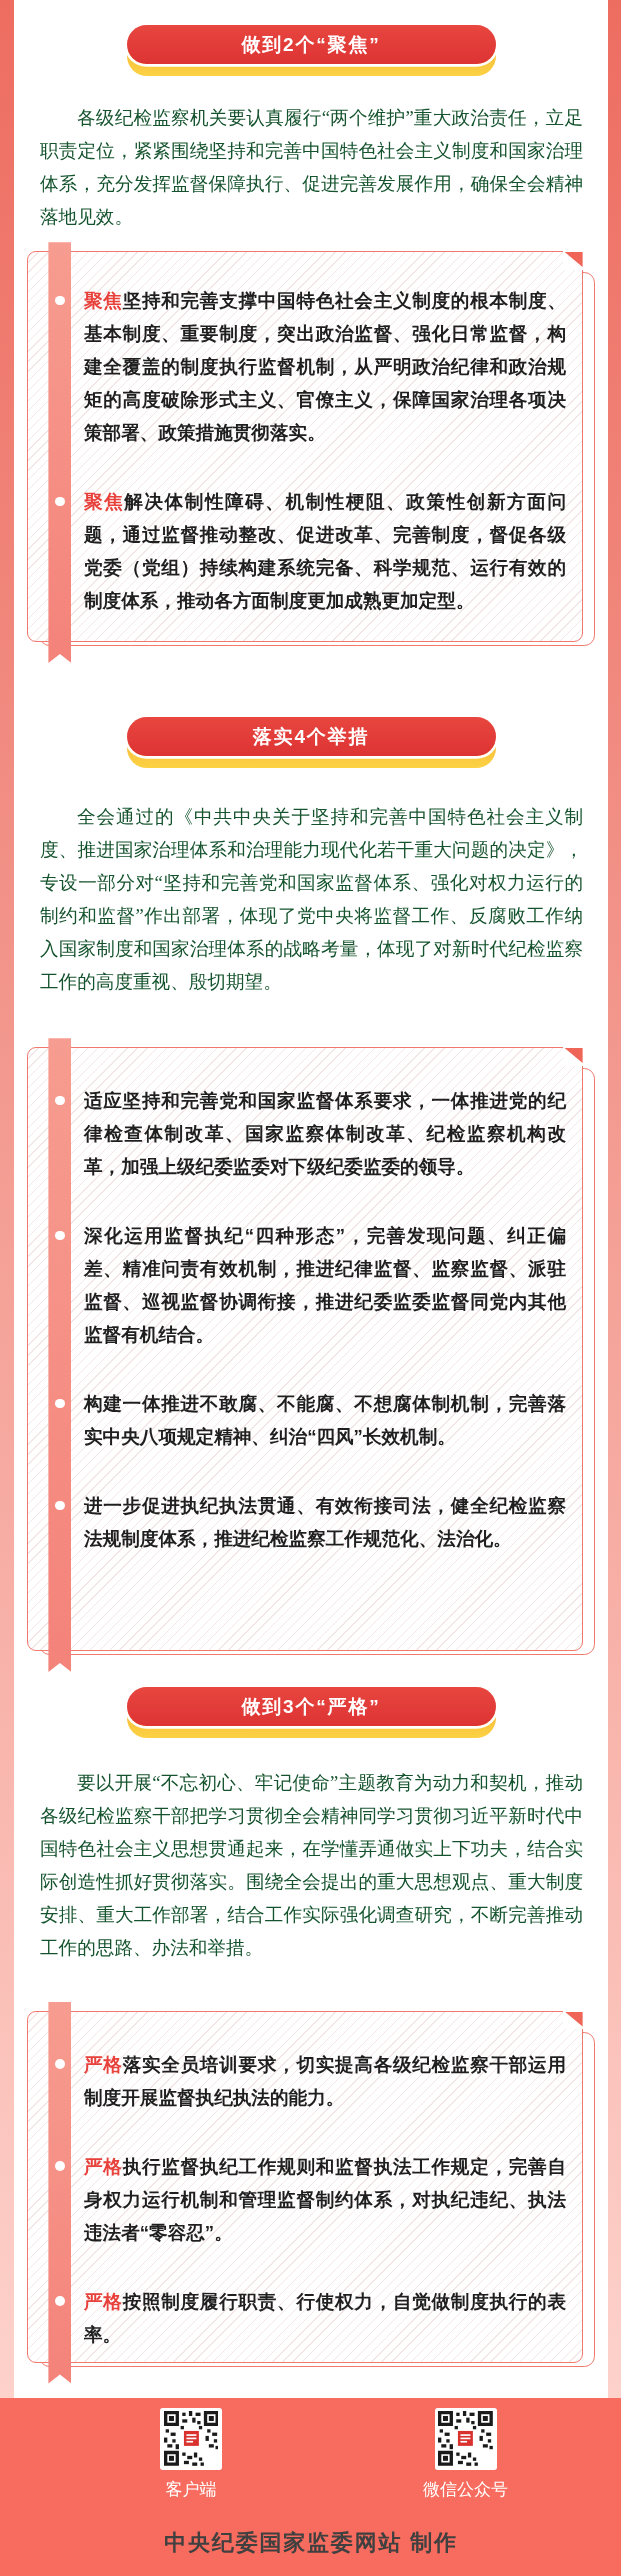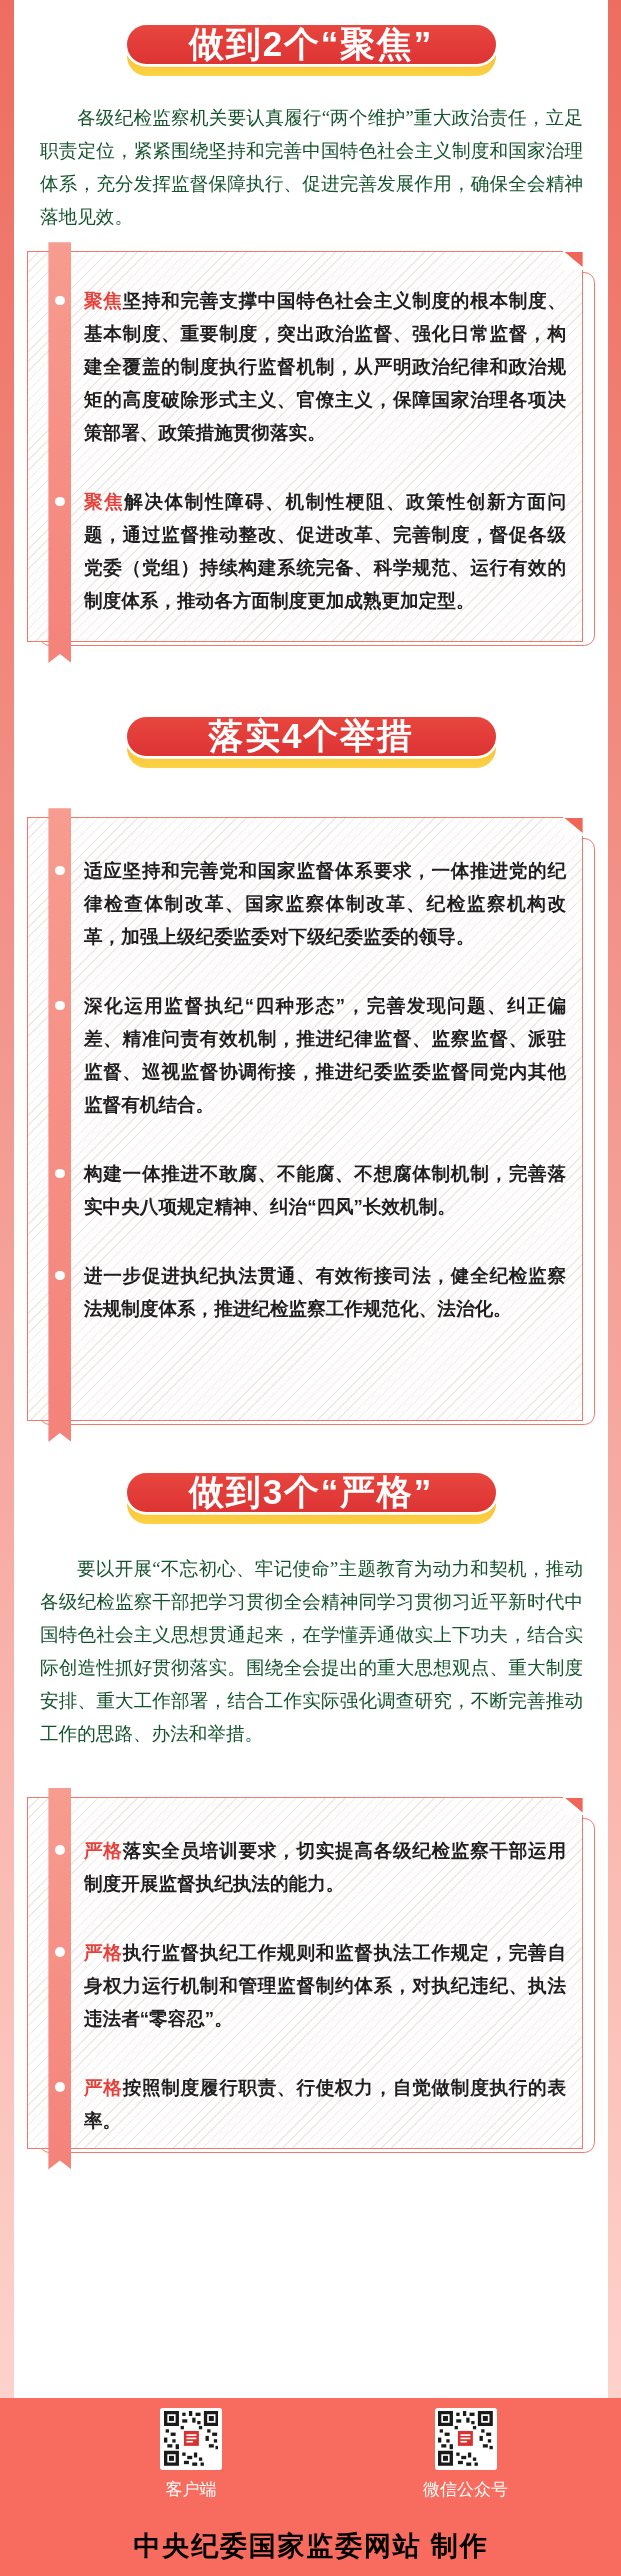--- a/index.html
+++ b/index.html
@@ -16,41 +16,41 @@
   .content { position:relative; padding-top:25px; }
 
   
   .pill-wrap { position:relative; width:369px; height:51px; margin:0 auto; }
   .pill-yellow { position:absolute; left:0; top:10.7px; width:100%; height:40px;
     border-radius:21px; background:linear-gradient(180deg,#f7b136,#fcd244); }
   .pill-red { position:absolute; left:0; top:0; width:100%; height:39px;
     border-radius:19.5px; background:linear-gradient(180deg,#e8463f,#dd3334);
     box-shadow:0 0 0 2.7px #ffffff;
     display:flex; align-items:center; justify-content:center; }
-  .pill-red span { color:#ffffff; font-size:35px; font-weight:bold; letter-spacing:1.8px; }
+  .pill-red span { color:#ffffff; font-size:19px; font-weight:bold; letter-spacing:1.8px; }
 
   
   .para { width:543px; margin-left:40px; color:#14532d; font-size:18.6px;
     line-height:33px; text-align:justify; text-indent:37px;
     font-family:"Liberation Serif","DejaVu Serif", serif; }
   .para.p1 { margin-top:25px; }
   .para.p2 { margin-top:32px; }
   .para.p3 { margin-top:27.5px; }
 
   
   .card-wrap { position:relative; width:556px; margin-left:27px; }
   .card-wrap.c1 { margin-top:18px; height:391px; }
   .card-wrap.c2 { margin-top:49px; height:604px; }
   .card-wrap.c3 { margin-top:47px; height:352px; }
   .card-shadow { position:absolute; left:12.4px; right:-12.4px; top:21px; bottom:-4.4px;
     background:#ffffff; border:1.8px solid #f0786c; border-radius:10.7px; }
   .card { position:relative; z-index:1; width:100%; height:100%;
     background-color:#ffffff;
     background-image:repeating-linear-gradient(135deg, rgba(232,210,210,0.55) 0 0.9px, transparent 0.9px 7px);
-    border:1.3px solid #f0786c; border-radius:0; }
+    border:1.3px solid #f0786c; border-radius:9px; }
   .card-inner { width:100%; height:100%; padding:32px 16px 0 56px; }
   .c2 .card-inner, .c3 .card-inner { padding-top:36px; }
 
   
   .fold { position:absolute; top:-1.8px; right:-1.8px; width:21px; height:19.5px;
     background:#ffffff; z-index:3; }
   .fold-flap { position:absolute; left:1.8px; top:1.8px; width:18px; height:15px;
     background:#ef6557; clip-path:polygon(0 0, 100% 0, 100% 100%); display:block; }
 
   
@@ -68,21 +68,21 @@
 
   
   .footer { position:absolute; left:0; bottom:0; width:622px; height:178px;
     background:#f76c5e; z-index:6; padding-top:9.8px; }
   .qr-row { display:flex; justify-content:center; gap:155px; }
   .qr-box { display:flex; flex-direction:column; align-items:center;padding-left:46px; }
   .qr-tile { width:62px; height:62px; background:#ffffff; border-radius:2.7px;
     padding:3.6px; }
   .qr-tile svg { width:100%; height:100%; display:block; }
   .qr-label { margin-top:8px; color:#ffffff; font-size:17px; }
-  .credit { margin-top:27.5px; text-align:center; color:#000000; font-size:27px;
+  .credit { margin-top:27.5px; text-align:center; color:#404040; font-size:22px;
     font-weight:bold; letter-spacing:1.8px; }
 </style>
 </head>
 <body>
 
 <svg width="0" height="0" style="position:absolute">
   <defs>
     <g id="qrsym">
       <rect x="0" y="0" width="33" height="33" fill="#ffffff"></rect>
       <g fill="#1a1a1a">
@@ -162,20 +162,21 @@
     </div>
   </section>
 
   <section style="margin-top:75px;">
     <div class="pill-wrap">
       <div class="pill-yellow"></div>
       <div class="pill-red">
         <span>落实4个举措</span>
       </div>
     </div>
+    <p class="para p2">全会通过的《中共中央关于坚持和完善中国特色社会主义制度、推进国家治理体系和治理能力现代化若干重大问题的决定》，专设一部分对“坚持和完善党和国家监督体系、强化对权力运行的制约和监督”作出部署，体现了党中央将监督工作、反腐败工作纳入国家制度和国家治理体系的战略考量，体现了对新时代纪检监察工作的高度重视、殷切期望。</p>
     <div class="card-wrap c2">
       <div class="card-shadow"></div>
       <div class="card">
         <div class="ribbon"></div>
         <div class="fold">
             <i class="fold-flap"></i>
           </div>
         <div class="card-inner">
           <div class="item">
             <span class="dot"></span>
@@ -191,21 +192,21 @@
           </div>
           <div class="item">
             <span class="dot"></span>
             <span>进一步促进执纪执法贯通、有效衔接司法，健全纪检监察法规制度体系，推进纪检监察工作规范化、法治化。</span>
           </div>
         </div>
       </div>
     </div>
   </section>
 
-  <section style="margin-top:52px;">
+  <section style="margin-top:36px;">
     <div class="pill-wrap">
       <div class="pill-yellow"></div>
       <div class="pill-red">
         <span>做到3个“严格”</span>
       </div>
     </div>
     <p class="para p3">要以开展“不忘初心、牢记使命”主题教育为动力和契机，推动各级纪检监察干部把学习贯彻全会精神同学习贯彻习近平新时代中国特色社会主义思想贯通起来，在学懂弄通做实上下功夫，结合实际创造性抓好贯彻落实。围绕全会提出的重大思想观点、重大制度安排、重大工作部署，结合工作实际强化调查研究，不断完善推动工作的思路、办法和举措。</p>
     <div class="card-wrap c3">
       <div class="card-shadow"></div>
       <div class="card">

